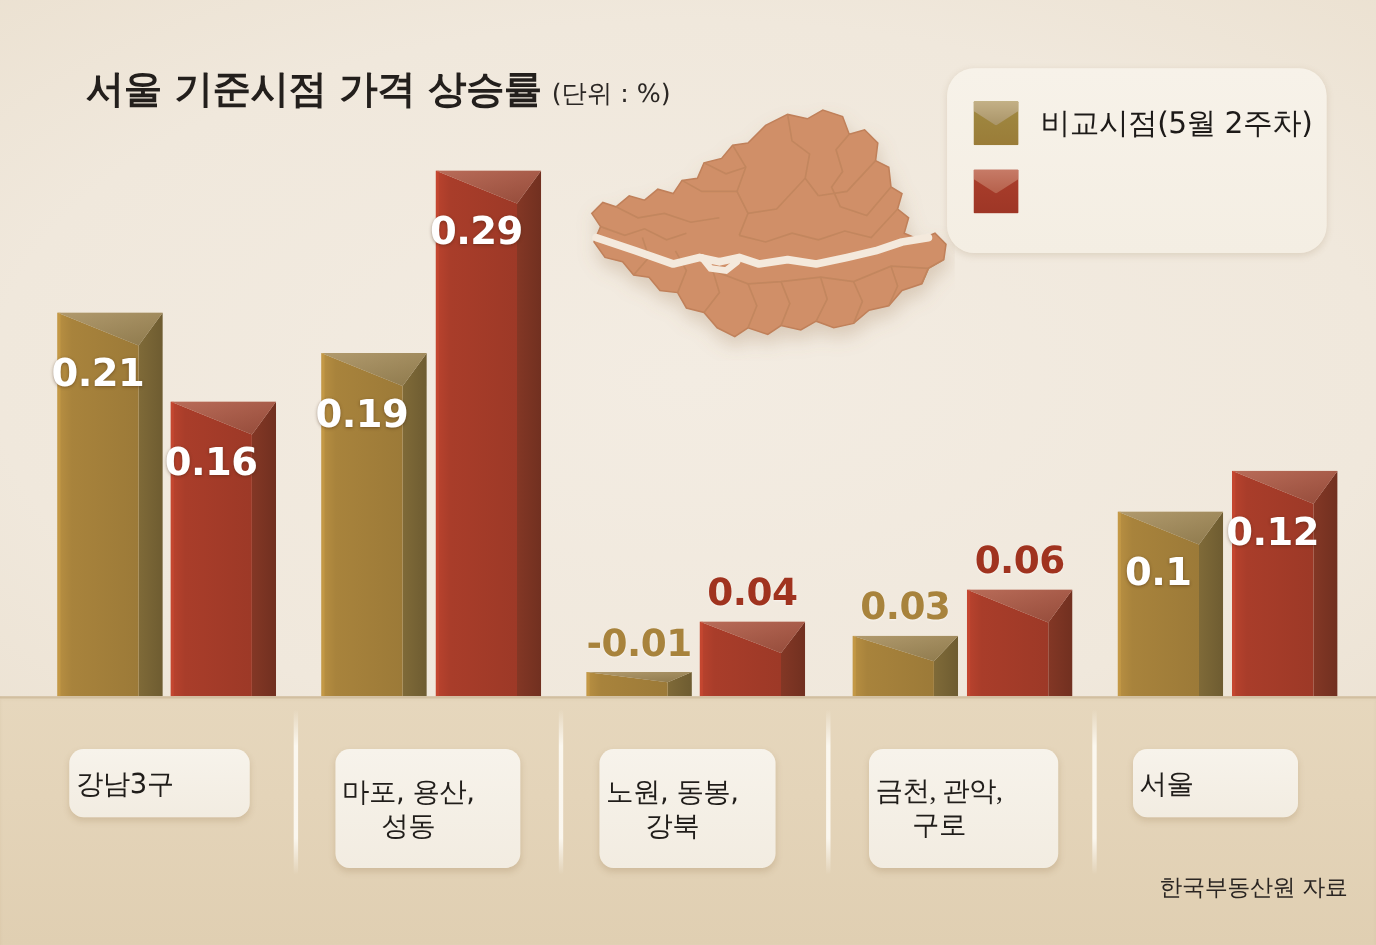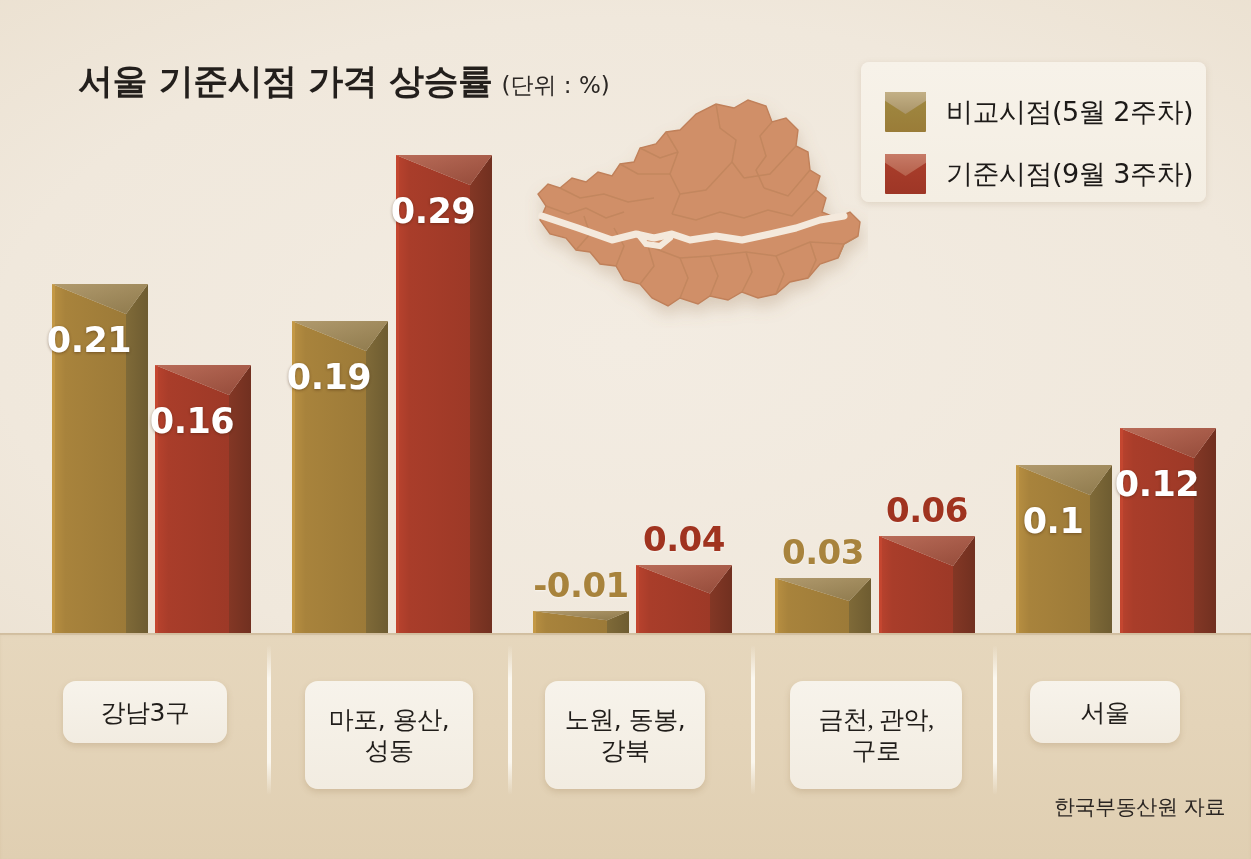--- a/index.html
+++ b/index.html
@@ -60,23 +60,23 @@
     color: #2b2724;
     margin-left: 9px;
   }
 
   
   #legend {
     position: absolute;
     left: 861px;
     top: 62px;
     width: 345px;
-    height: 140px;
+    height: 168px;
     background: linear-gradient(180deg, #f7f2e9 0%, #f4eee3 100%);
-    border-radius: 8px;
+    border-radius: 25px;
     box-shadow: 0 2px 7px rgba(140,110,70,0.18);
     padding: 22px 0 0 24px;
     box-sizing: border-box;
   }
   .legend-row {
     display: flex;
     align-items: center;
     height: 56px;
     margin-bottom: 6px;
   }
@@ -166,21 +166,20 @@
   }
 
   
   .cat-chip {
     position: absolute;
     background: linear-gradient(180deg, #f7f3eb 0%, #f2ece1 100%);
     border-radius: 13px;
     box-shadow: 0 3px 6px rgba(140,110,70,0.22);
     display: flex;
     align-items: center;
-    justify-content: center;
     text-align: center;
     font-size: 25px;
     color: #201d1a;
     letter-spacing: -0.5px;
     line-height: 1.24;
     box-sizing: border-box;
     padding: 4px 6px;
   }
 
   
@@ -261,21 +260,20 @@
         <span class="sw-front" style="background:linear-gradient(180deg,#a08a42 0%,#9a7c38 100%);"></span>
         <span class="sw-top" style="background:linear-gradient(180deg,#c3b086 0%,#a99468 100%);clip-path:polygon(0 0,100% 0,100% 40%,50% 100%,0 40%);height:22px;"></span>
       </span>
       <span class="legend-label">비교시점(5월 2주차)</span>
     </div>
     <div class="legend-row">
       <span class="legend-swatch">
         <span class="sw-front" style="background:linear-gradient(180deg,#ab3f2c 0%,#9e3626 100%);"></span>
         <span class="sw-top" style="background:linear-gradient(180deg,#c77b67 0%,#b5604b 100%);clip-path:polygon(0 0,100% 0,100% 40%,50% 100%,0 40%);height:22px;"></span>
       </span>
-      <span class="legend-label">기준시점(9월 3주차)</span>
     </div>
   </div>
 
   <div id="plot">
       <div class="bar" style="left: 52px; width: 96px; height: 349px;">
         <svg width="96" height="349" viewBox="0 0 96 349">
           <defs>
             <linearGradient id="gf0" x1="0" y1="0" x2="1" y2="0">
               <stop offset="0%" stop-color="#b99042"></stop>
               <stop offset="18%" stop-color="#a8833c"></stop>

